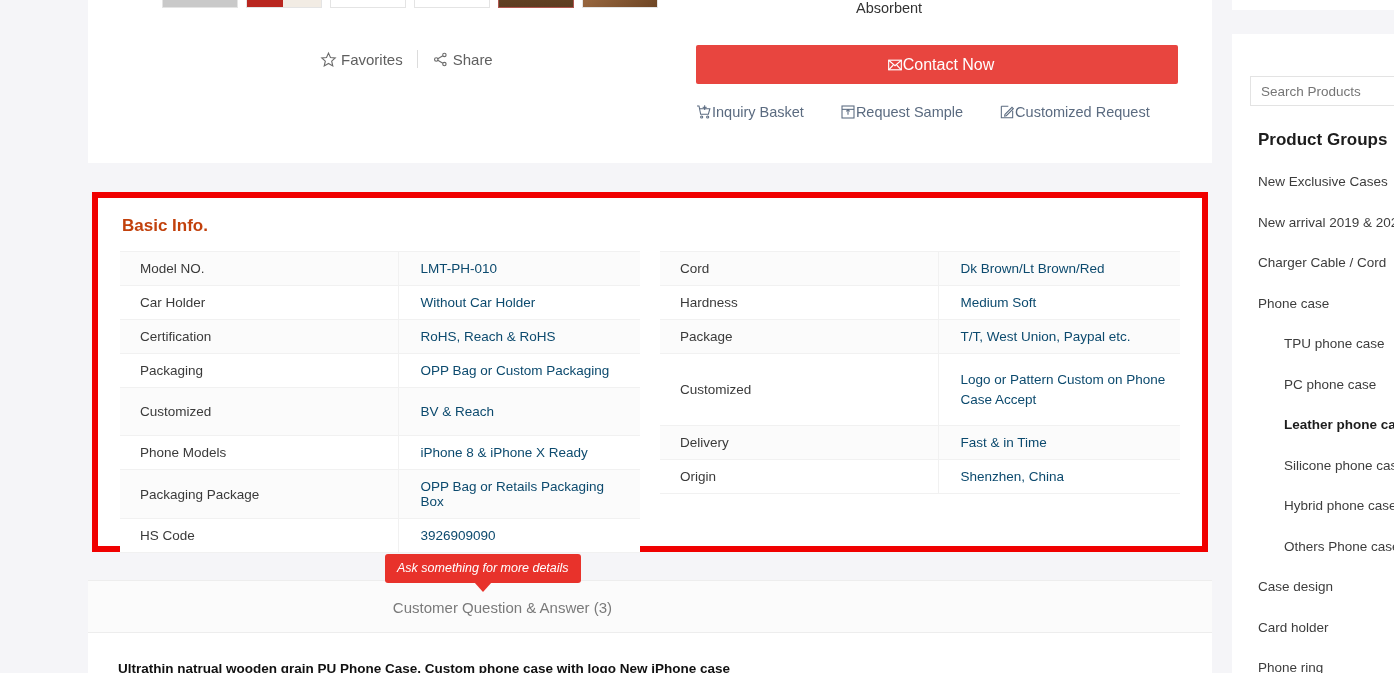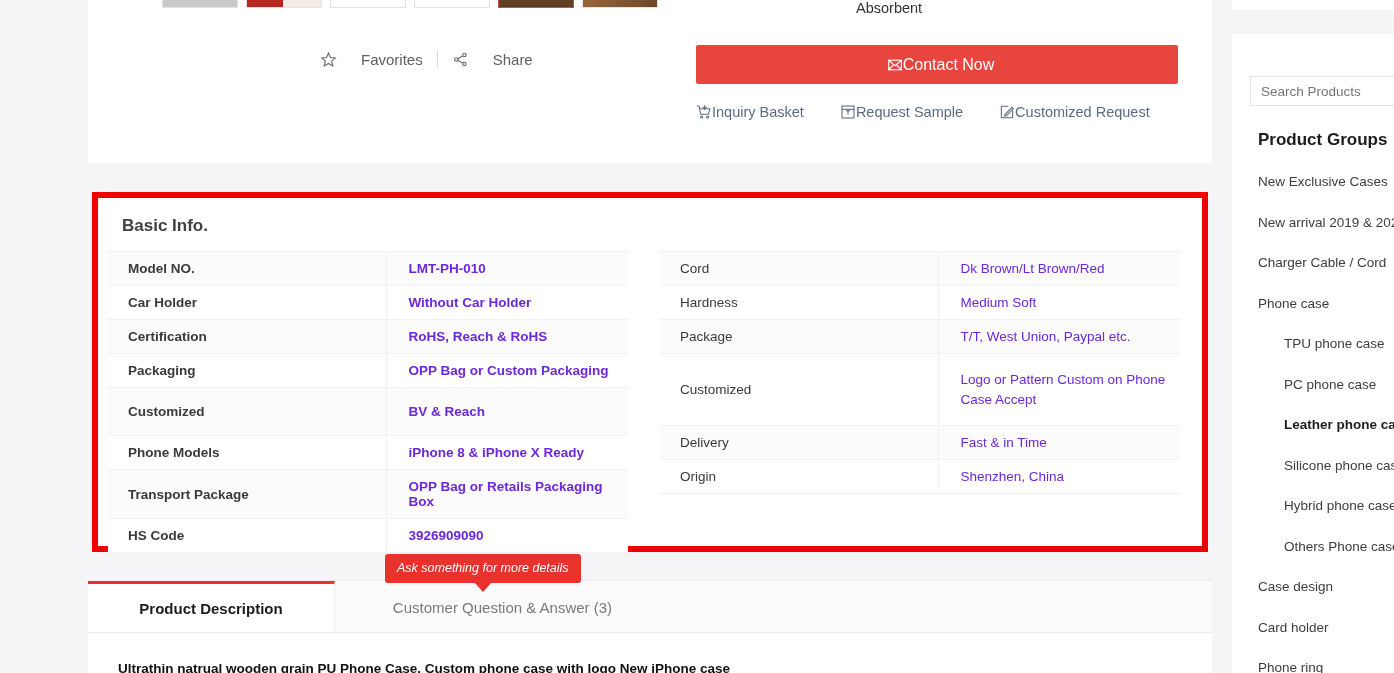--- a/index.html
+++ b/index.html
@@ -40,21 +40,21 @@
   .thumb.t6 .bar { height:100%; background: linear-gradient(135deg,#b07a4e 0%, #6d4524 100%); }
 
   
   .fav-share {
     position: absolute;
     left: 306px; top: 50px;
     display: flex; align-items: center;
     color: #5f5f5f; font-size: 15px;
   }
   .fav-share .item {
-    display: flex; align-items: flex-start; gap: 24px;
+    display: flex; align-items: flex-start; gap: 4px;
     cursor: pointer; padding: 0 14px;
   }
   .fav-share .divider {
     width: 1px; height: 18px; background: #dcdcdc;
   }
   .fav-share svg { display:block; }
 
   
   .absorbent {
     position: absolute;
@@ -98,38 +98,38 @@
     position: absolute;
     left: 92px; top: 192px;
     width: 1116px; height: 360px;
     border: 6px solid #f00000;
     background: #ffffff;
   }
 
   .basic-title {
     position: absolute;
     left: 122px; top: 216px;
-    font-size: 17px; font-weight: bold; color: #404040;
+    font-size: 17px; font-weight: bold; color: #c2410c;
   }
 
   
   .tbl {
     position: absolute;
     border-collapse: collapse;
     font-size: 13.5px;
   }
-  .tbl.left  { left: 108px; top: 251px; width: 520px; font-weight: bold; }
+  .tbl.left  { left: 120px; top: 251px; width: 520px; }
   .tbl.right { left: 660px; top: 251px; width: 520px; }
   .tbl tr { border-bottom: 1px solid #f1f1f1; }
   .tbl tr:first-child { border-top: 1px solid #f1f1f1; }
   .tbl td { padding: 9px 0 9px 0; vertical-align: middle; }
   .tbl td.k {
     width: 278px; color: #3a3a3a; padding-left: 20px;
   }
-  .tbl td.v { color: #6d28d9; padding-left: 22px; padding-right: 12px; }
+  .tbl td.v { color: #0c4a6e; padding-left: 22px; padding-right: 12px; }
   .tbl tr:nth-child(odd)  { background: #fbfbfb; }
   .tbl tr:nth-child(even) { background: #ffffff; }
   .tbl td.k { border-right: 1px solid #f1f1f1; }
   .tbl tr.tall td { padding-top: 16px; padding-bottom: 16px; }
 
   
   .tooltip {
     position: absolute;
     left: 385px; top: 554px;
     background: #e8322b;
@@ -354,21 +354,21 @@
         </tr>
       <tr class="tall">
           <td class="k">Customized</td>
           <td class="v">BV &amp; Reach</td>
         </tr>
       <tr>
           <td class="k">Phone Models</td>
           <td class="v">iPhone 8 &amp; iPhone X Ready</td>
         </tr>
       <tr>
-          <td class="k">Transport Package</td>
+          <td class="k">Packaging Package</td>
           <td class="v">OPP Bag or Retails Packaging Box</td>
         </tr>
       <tr>
           <td class="k">HS Code</td>
           <td class="v">3926909090</td>
         </tr>
     </tbody>
   </table>
 
   <table class="tbl right">
@@ -394,23 +394,20 @@
           <td class="v">Fast &amp; in Time</td>
         </tr>
       <tr>
           <td class="k">Origin</td>
           <td class="v">Shenzhen, China</td>
         </tr>
     </tbody>
   </table>
 
   <div class="tabs-panel">
-    <div class="tab active">
-      <span>Product Description</span>
-    </div>
     <div class="tab inactive">
       <span>Customer Question &amp; Answer (3)</span>
     </div>
   </div>
   <div class="desc-strip"></div>
   <div class="desc-text">Ultrathin natrual wooden grain PU Phone Case, Custom phone case with logo New iPhone case</div>
 
   <div class="tooltip">
     <span>Ask something for more details</span>
   </div>

